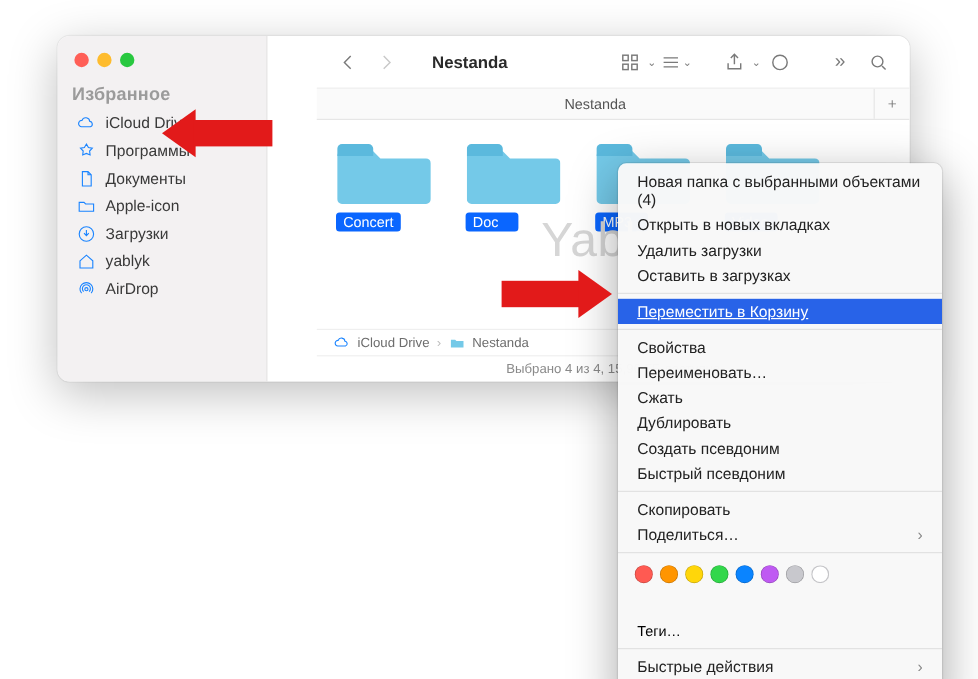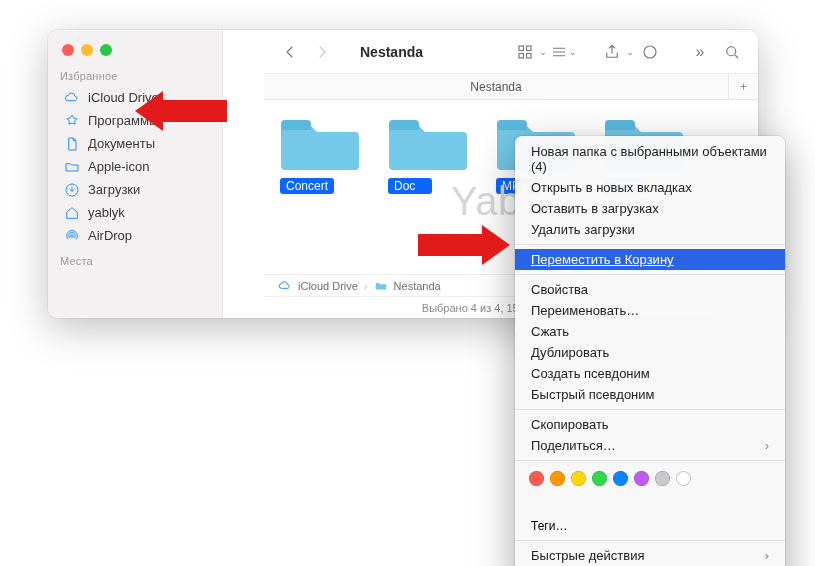--- a/index.html
+++ b/index.html
@@ -12,21 +12,21 @@
   }
   .sidebar {
     width: 175px; background: #f3f1f2; padding: 12px 10px 8px 12px;
     border-right: 1px solid #e3e1e2; font-size: 13px; color: #393939;
   }
   .traffic { display: flex; gap: 7px; padding: 2px 0 14px 2px; }
   .dot { width: 12px; height: 12px; border-radius: 50%; }
   .dot.red { background: #ff5f57; }
   .dot.yellow { background: #febc2e; }
   .dot.green { background: #28c840; }
-  .section-label { font-size: 11px; color: #9b9b9b; font-weight: 400; letter-spacing: .2px; padding-bottom: 4px; }
+  .section-label { font-size: 15px; color: #9b9b9b; font-weight: 700; letter-spacing: .2px; padding-bottom: 4px; }
   .sb-item { display: flex; align-items: center; gap: 8px; padding: 3.5px 4px; border-radius: 4px; cursor: default; }
   .sb-icon { width: 16px; height: 16px; display: inline-flex; align-items: center; justify-content: center; }
   .sb-icon svg { width: 16px; height: 16px; stroke: #1a84ff; fill: none; stroke-width: 1.4; }
 
   .main { flex: 1; display: flex; flex-direction: column; background: #fff; padding-left: 41px; }
 
   .toolbar {
     display: flex; align-items: center; height: 44px; padding: 0 12px; gap: 4px;
     border-bottom: 1px solid #ececec;
   }
@@ -164,21 +164,20 @@
       <span class="sb-icon">
           <svg viewBox="0 0 24 24">
             <circle cx="12" cy="12" r="2"></circle>
             <path d="M6 17a8 8 0 1 1 12 0M8.5 15a5 5 0 1 1 7 0"></path>
           </svg>
         </span>
       <span>AirDrop</span>
     </div>
 
     <div style="height:8px"></div>
-    <div class="section-label">Места</div>
   </div>
 
   <div class="main">
     <div class="toolbar">
       <div class="tb-btn">
           <svg viewBox="0 0 24 24">
             <path d="M15 5l-7 7 7 7"></path>
           </svg>
         </div>
       <div class="tb-btn" style="color:#c9c9c9">
@@ -300,24 +299,24 @@
 </div>
 
 <div class="ctx">
   <div class="ctx-item">
       <span>Новая папка с выбранными объектами (4)</span>
     </div>
   <div class="ctx-item">
       <span>Открыть в новых вкладках</span>
     </div>
   <div class="ctx-item">
+      <span>Удалить загрузки</span>
+    </div>
+  <div class="ctx-item">
       <span>Оставить в загрузках</span>
-    </div>
-  <div class="ctx-item">
-      <span>Удалить загрузки</span>
     </div>
   <div class="ctx-sep"></div>
   <div class="ctx-item hi">
       <span>Переместить в Корзину</span>
     </div>
   <div class="ctx-sep"></div>
   <div class="ctx-item">
       <span>Свойства</span>
     </div>
   <div class="ctx-item">

